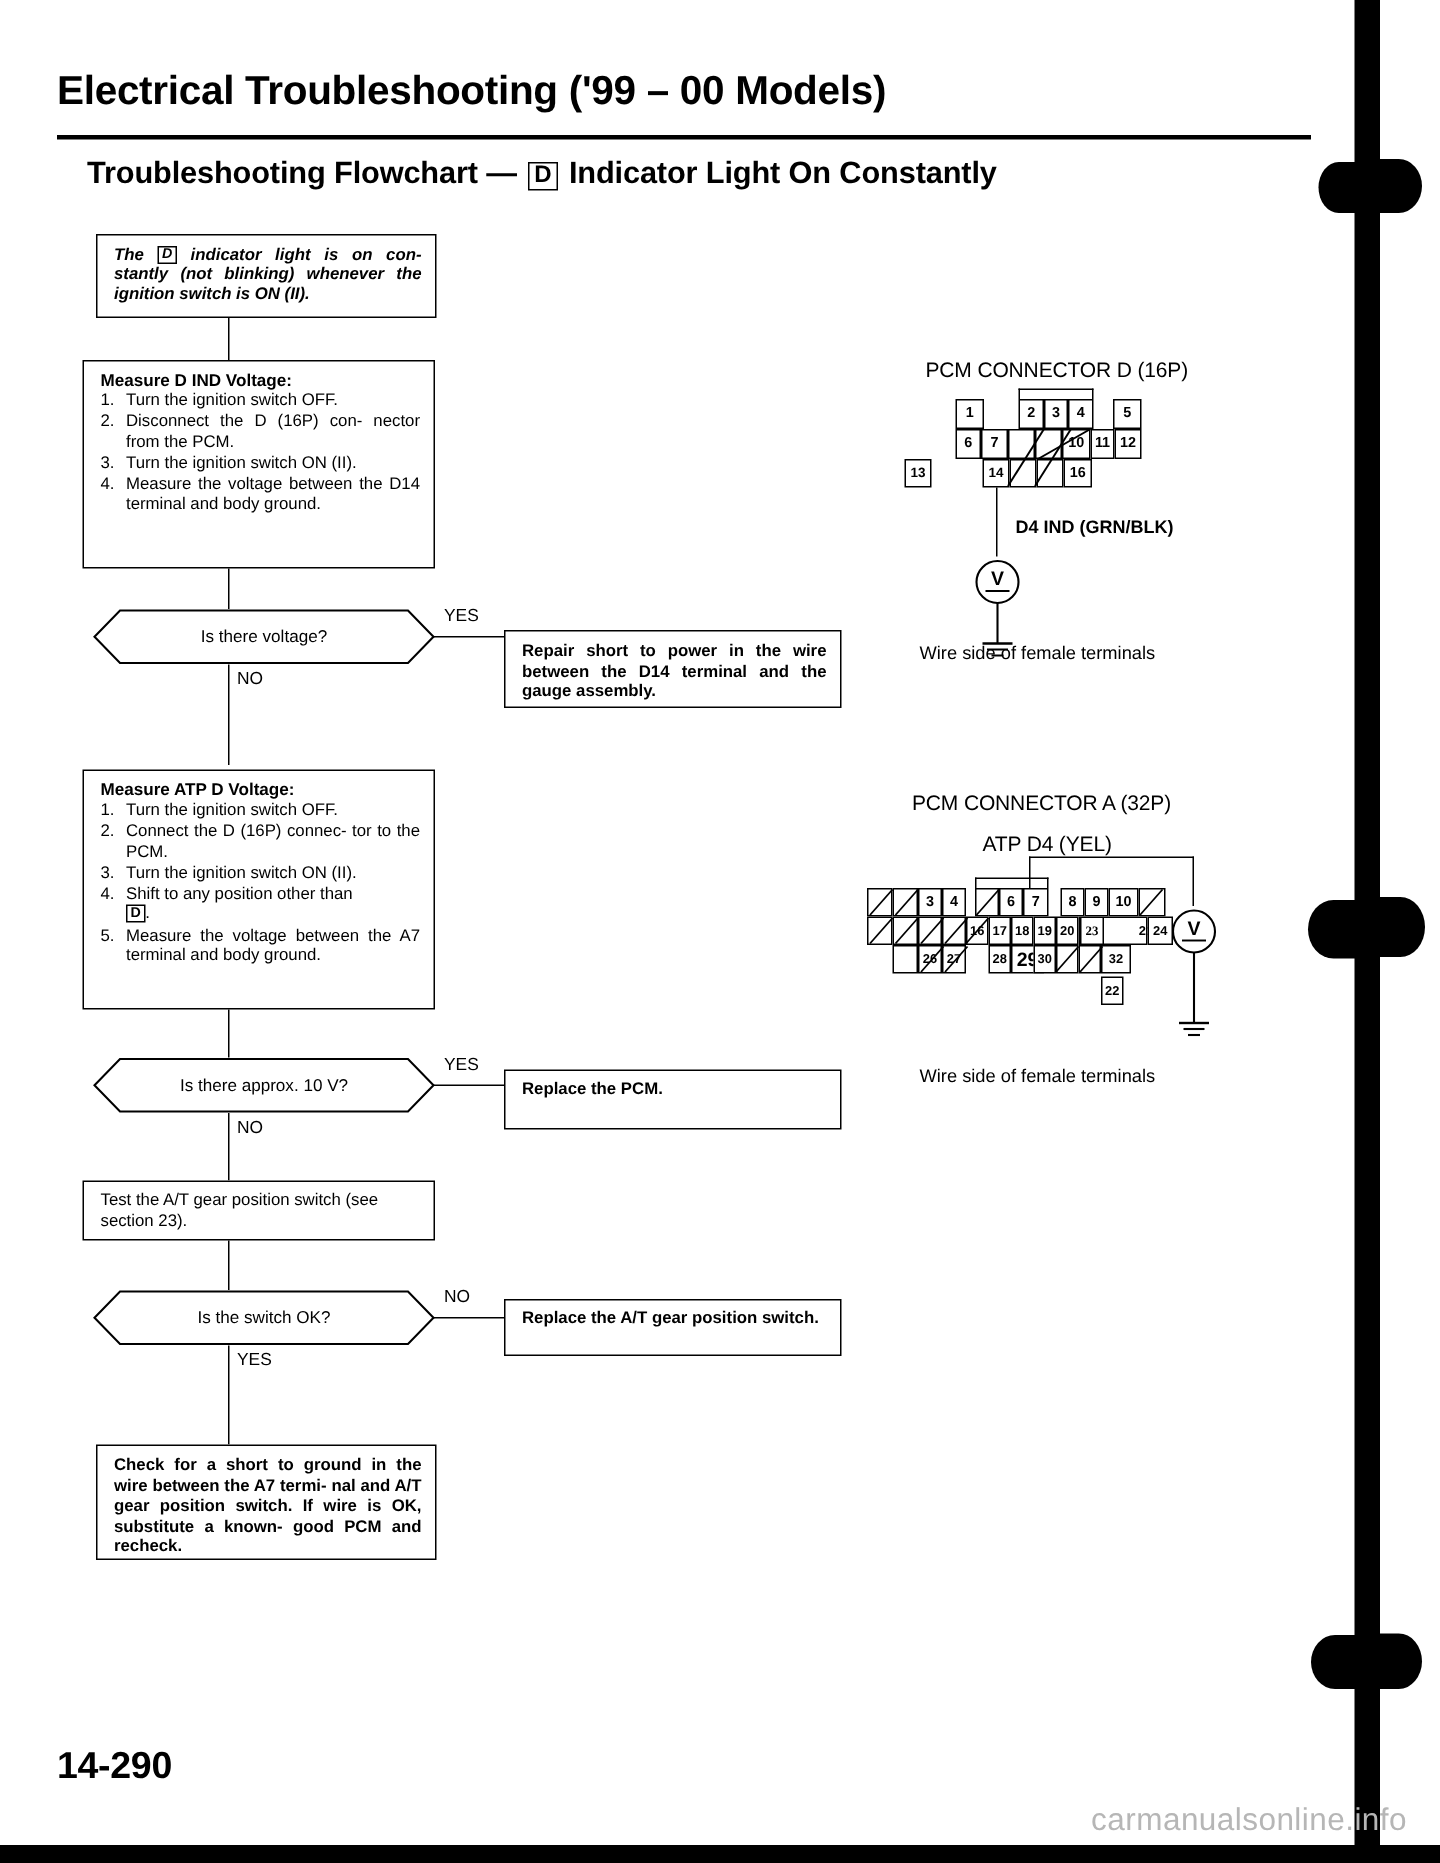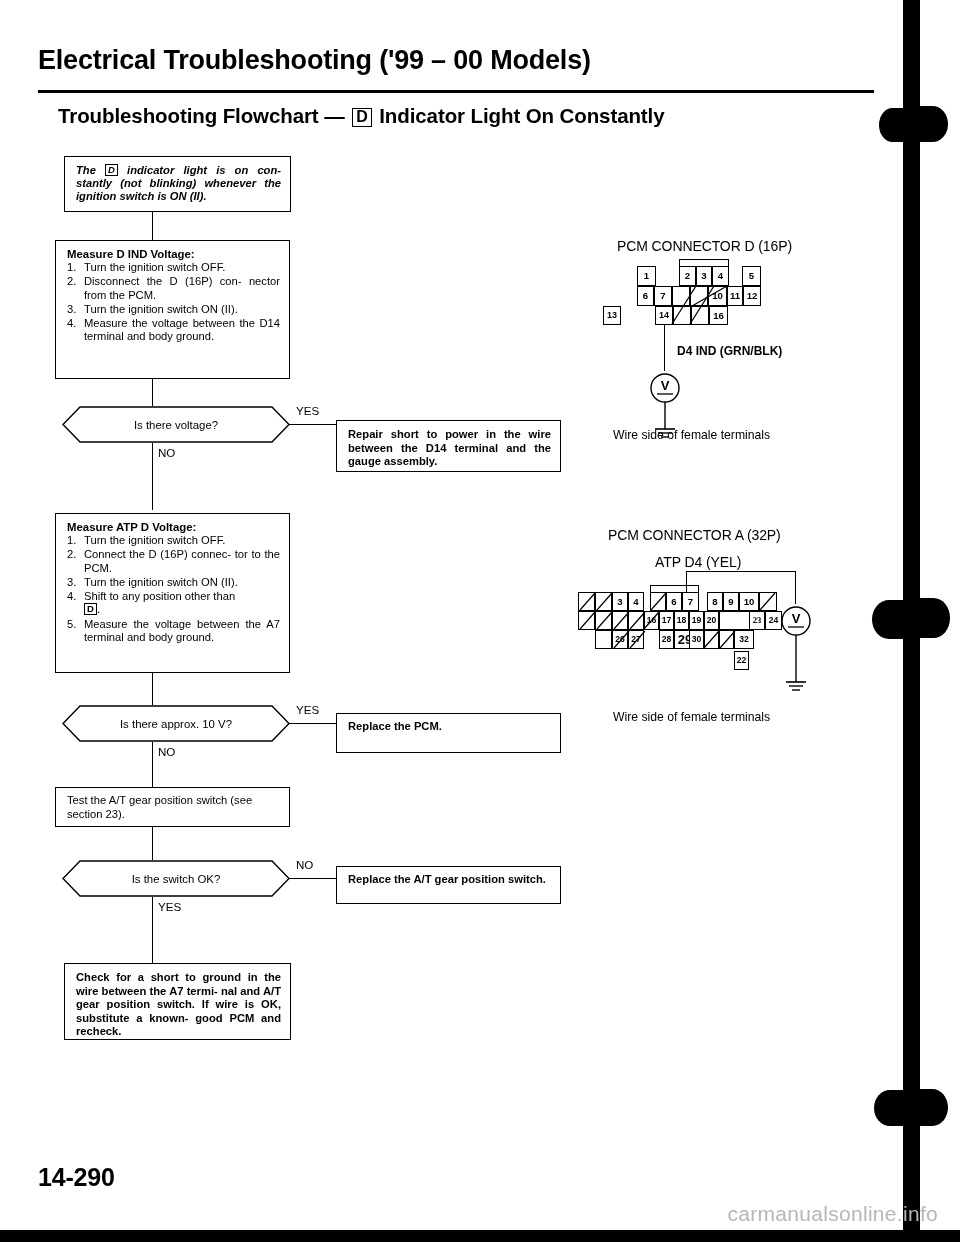--- a/index.html
+++ b/index.html
@@ -308,21 +308,21 @@
   <div class="cell blank" style="left:595px;top:611px;width:17px;height:19px;"></div>
   <div class="cell blank" style="left:612px;top:611px;width:16px;height:19px;"></div>
   <div class="cell blank" style="left:628px;top:611px;width:16px;height:19px;"></div>
   <div class="cell" style="left:644px;top:611px;width:15px;height:19px;font-size:8.6px;">16</div>
   <div class="cell" style="left:659px;top:611px;width:15px;height:19px;font-size:8.6px;">17</div>
   <div class="cell" style="left:674px;top:611px;width:15px;height:19px;font-size:8.6px;">18</div>
   <div class="cell" style="left:689px;top:611px;width:15px;height:19px;font-size:8.6px;">19</div>
   <div class="cell" style="left:704px;top:611px;width:15px;height:19px;font-size:8.6px;">20</div>
   <div class="cell" style="left:719px;top:611px;width:15px;height:19px;font-size:8.6px;padding-left:44px;">21</div>
   <div class="cell" style="left:734px;top:611px;width:15px;height:19px;font-size:8.6px;margin-top:40px;">22</div>
-  <div class="cell" style="left:749px;top:611px;width:16px;height:19px;font-size:8.6px;font-family:Liberation Serif, serif;">23</div>
+  <div class="cell" style="left:720px;top:611px;width:16px;height:19px;font-size:8.6px;font-family:Liberation Serif, serif;">23</div>
   <div class="cell" style="left:765px;top:611px;width:17px;height:19px;font-size:8.6px;">24</div>
 
   <div class="cell blank" style="left:595px;top:630px;width:17px;height:19px;"></div>
   <div class="cell" style="left:612px;top:630px;width:16px;height:19px;font-size:8.6px;">26</div>
   <div class="cell" style="left:628px;top:630px;width:16px;height:19px;font-size:8.6px;">27</div>
   <div class="cell" style="left:659px;top:630px;width:15px;height:19px;font-size:8.6px;">28</div>
   <div class="cell" style="left:674px;top:630px;width:22px;height:19px;font-size:13px;">29</div>
   <div class="cell" style="left:689px;top:630px;width:15px;height:19px;font-size:8.6px;text-align:center;">30</div>
   <div class="cell blank" style="left:704px;top:630px;width:15px;height:19px;"></div>
   <div class="cell blank" style="left:719px;top:630px;width:15px;height:19px;"></div>

